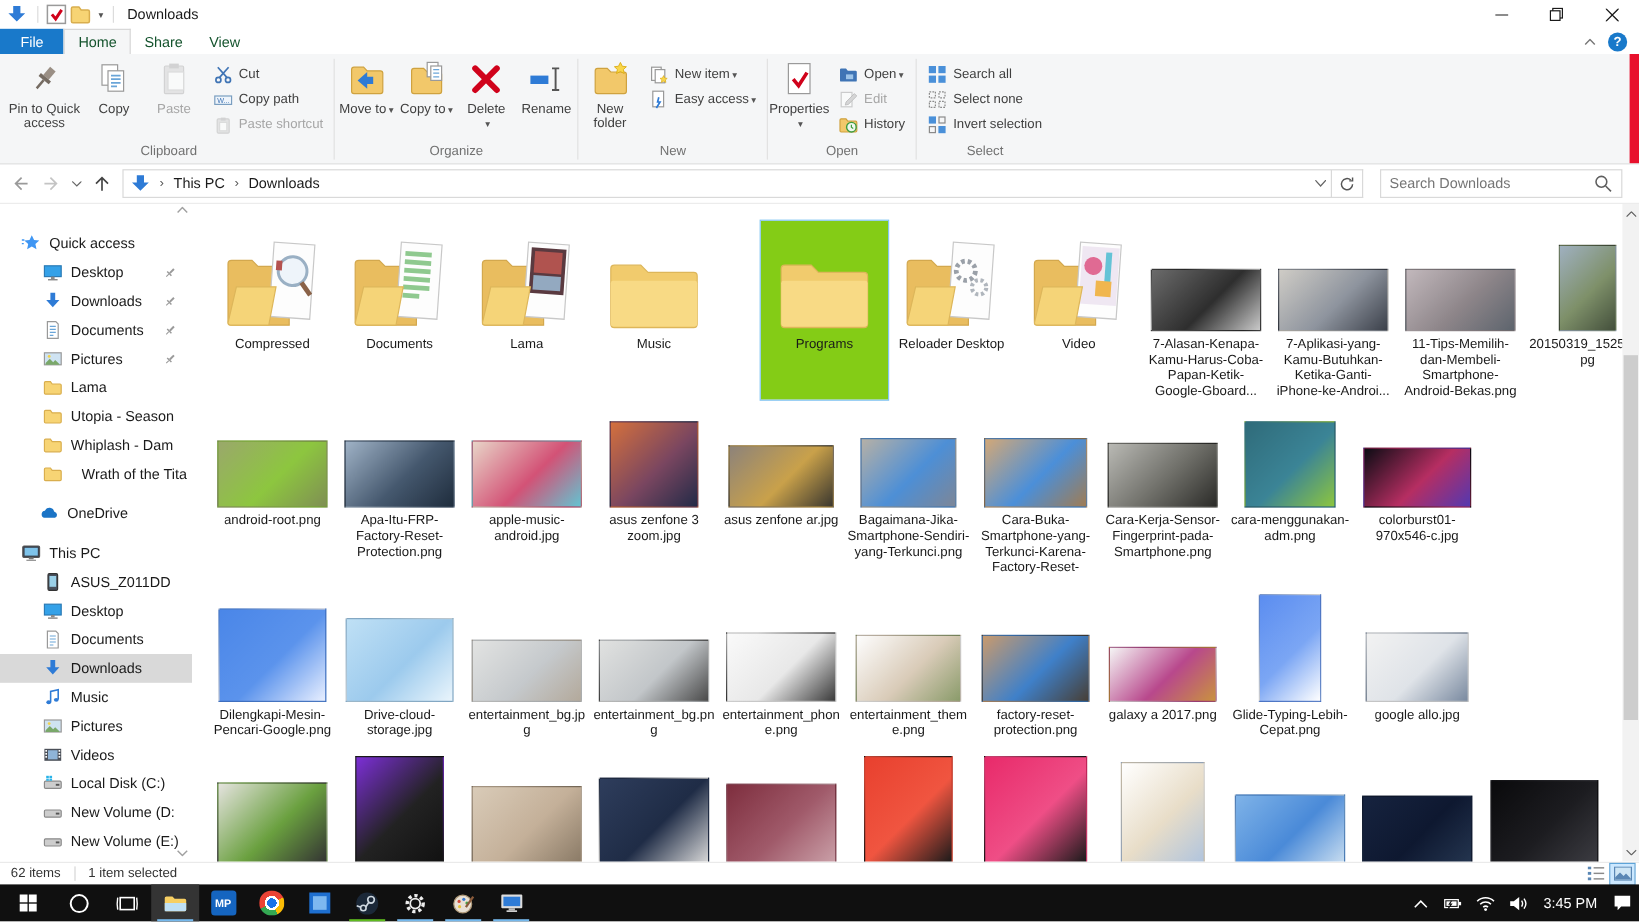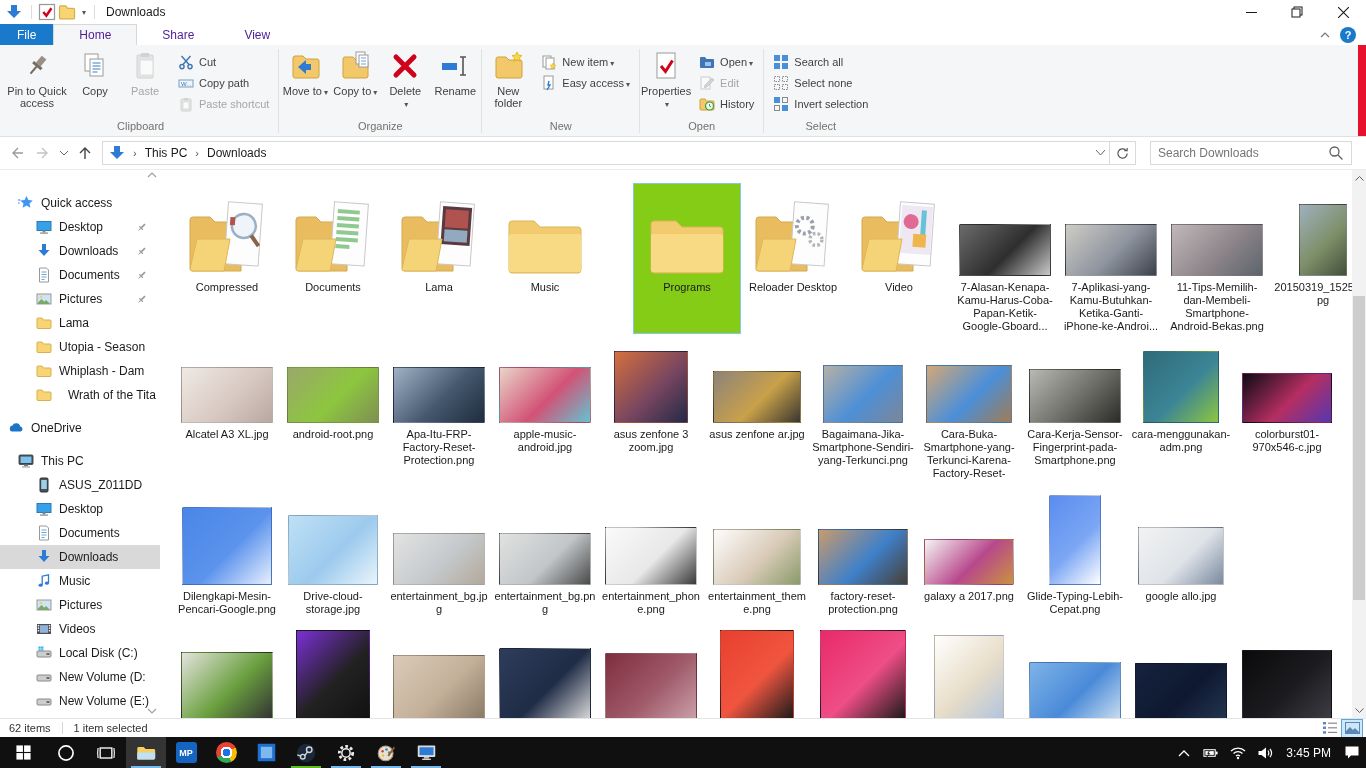--- a/index.html
+++ b/index.html
@@ -13,21 +13,21 @@
 .titlebar .appic{width:16px;height:16px;margin-right:4px;}
 .tsep{width:1px;height:14px;background:#dcdcdc;margin:0 5px;}
 .qatbtn{width:20px;height:20px;display:flex;align-items:center;justify-content:center;}
 .qatdrop{font-size:8px;color:#444;padding:0 3px;}
 .wtitle{margin-left:6px;font-size:12px;color:#1a1a1a;}
 .wbtns{margin-left:auto;display:flex;height:24px;}
 .wbtn{width:46px;height:24px;display:flex;align-items:center;justify-content:center;}
 
 
 .tabsrow{height:21px;display:flex;align-items:stretch;background:#fff;flex:0 0 auto;position:relative;}
-.tab{padding:0 25px;display:flex;align-items:center;font-size:12px;color:#4c1d95;}
+.tab{padding:0 11px;display:flex;align-items:center;font-size:12px;color:#14532d;}
 .tab.file{background:#1979ca;color:#fff;padding:0 17px;}
 .tab.selected{border:1px solid #d8d8d8;border-bottom:none;background:#f5f6f7;}
 .tabsRight{margin-left:auto;display:flex;align-items:center;gap:10px;padding-right:10px;}
 .helpdot{width:16px;height:16px;border-radius:50%;background:#1979ca;color:#fff;font-size:11px;font-weight:bold;display:flex;align-items:center;justify-content:center;}
 
 
 .ribbon{height:92px;background:#f5f6f7;border-bottom:1px solid #e1e1e1;display:flex;padding:1px 2px 0 4px;flex:0 0 auto;position:relative;}
 .rgroup{display:flex;flex-direction:column;height:100%;}
 .rgc{flex:1;display:flex;align-items:flex-start;}
 .rgl{text-align:center;color:#717171;font-size:11px;height:17px;line-height:15px;}
@@ -600,21 +600,21 @@
             <span class="slabel">Whiplash - Dam</span>
           </div>
           <div class="sideitem" style="padding-left: 36px; gap: 16px;">
             <span class="sic">
               <svg viewBox="0 0 16 16">
                 <path d="M1 4 q0-1 1-1 h4 l1.5 2 H14 q1 0 1 1 v6.5 q0 1-1 1 H2 q-1 0-1-1 z" fill="#f7d474" stroke="#d9ae4e"></path>
               </svg>
             </span>
             <span class="slabel">Wrath of the Tita</span>
           </div>
-          <div class="sideitem gap" style="padding-left: 8px;">
+          <div class="sideitem gap" style="padding-left: 33px;">
             <span class="sic">
               <svg viewBox="0 0 16 16">
                 <path d="M4 11.5 a3 3 0 0 1 .4-5.9 A4.2 4.2 0 0 1 12.3 6.5 a2.6 2.6 0 0 1 .5 5 z" fill="#1b74c6"></path>
               </svg>
             </span>
             <span class="slabel">OneDrive</span>
           </div>
           <div class="sideitem gap" style="padding-left: 18px;">
             <span class="sic">
               <svg viewBox="0 0 16 16">
@@ -885,26 +885,20 @@
             <div class="cell">
               <div class="thumbbox" style="height: 92px;">
                 <div class="thumb" style="width: 48px; height: 72px; background: linear-gradient(135deg, rgb(159, 176, 192) 0%, rgb(126, 144, 105) 55%, rgb(68, 80, 60) 100%);"></div>
               </div>
               <div class="filelabel">20150319_152539.jpg</div>
             </div>
           </div>
           <div class="filerow" style="margin-top: 18px;">
             <div class="cell">
               <div class="thumbbox" style="height: 72px;">
-                <div class="thumb" style="width: 92px; height: 56px; background: linear-gradient(135deg, rgb(239, 233, 228) 0%, rgb(216, 201, 194) 55%, rgb(185, 168, 161) 100%);"></div>
-              </div>
-              <div class="filelabel">Alcatel A3 XL.jpg</div>
-            </div>
-            <div class="cell">
-              <div class="thumbbox" style="height: 72px;">
                 <div class="thumb" style="width: 92px; height: 56px; background: linear-gradient(135deg, rgb(154, 168, 107) 0%, rgb(141, 198, 63) 55%, rgb(127, 143, 83) 100%);"></div>
               </div>
               <div class="filelabel">android-root.png</div>
             </div>
             <div class="cell">
               <div class="thumbbox" style="height: 72px;">
                 <div class="thumb" style="width: 92px; height: 56px; background: linear-gradient(135deg, rgb(159, 178, 198) 0%, rgb(69, 88, 110) 55%, rgb(31, 45, 61) 100%);"></div>
               </div>
               <div class="filelabel">Apa-Itu-FRP-Factory-Reset-Protection.png</div>
             </div>

